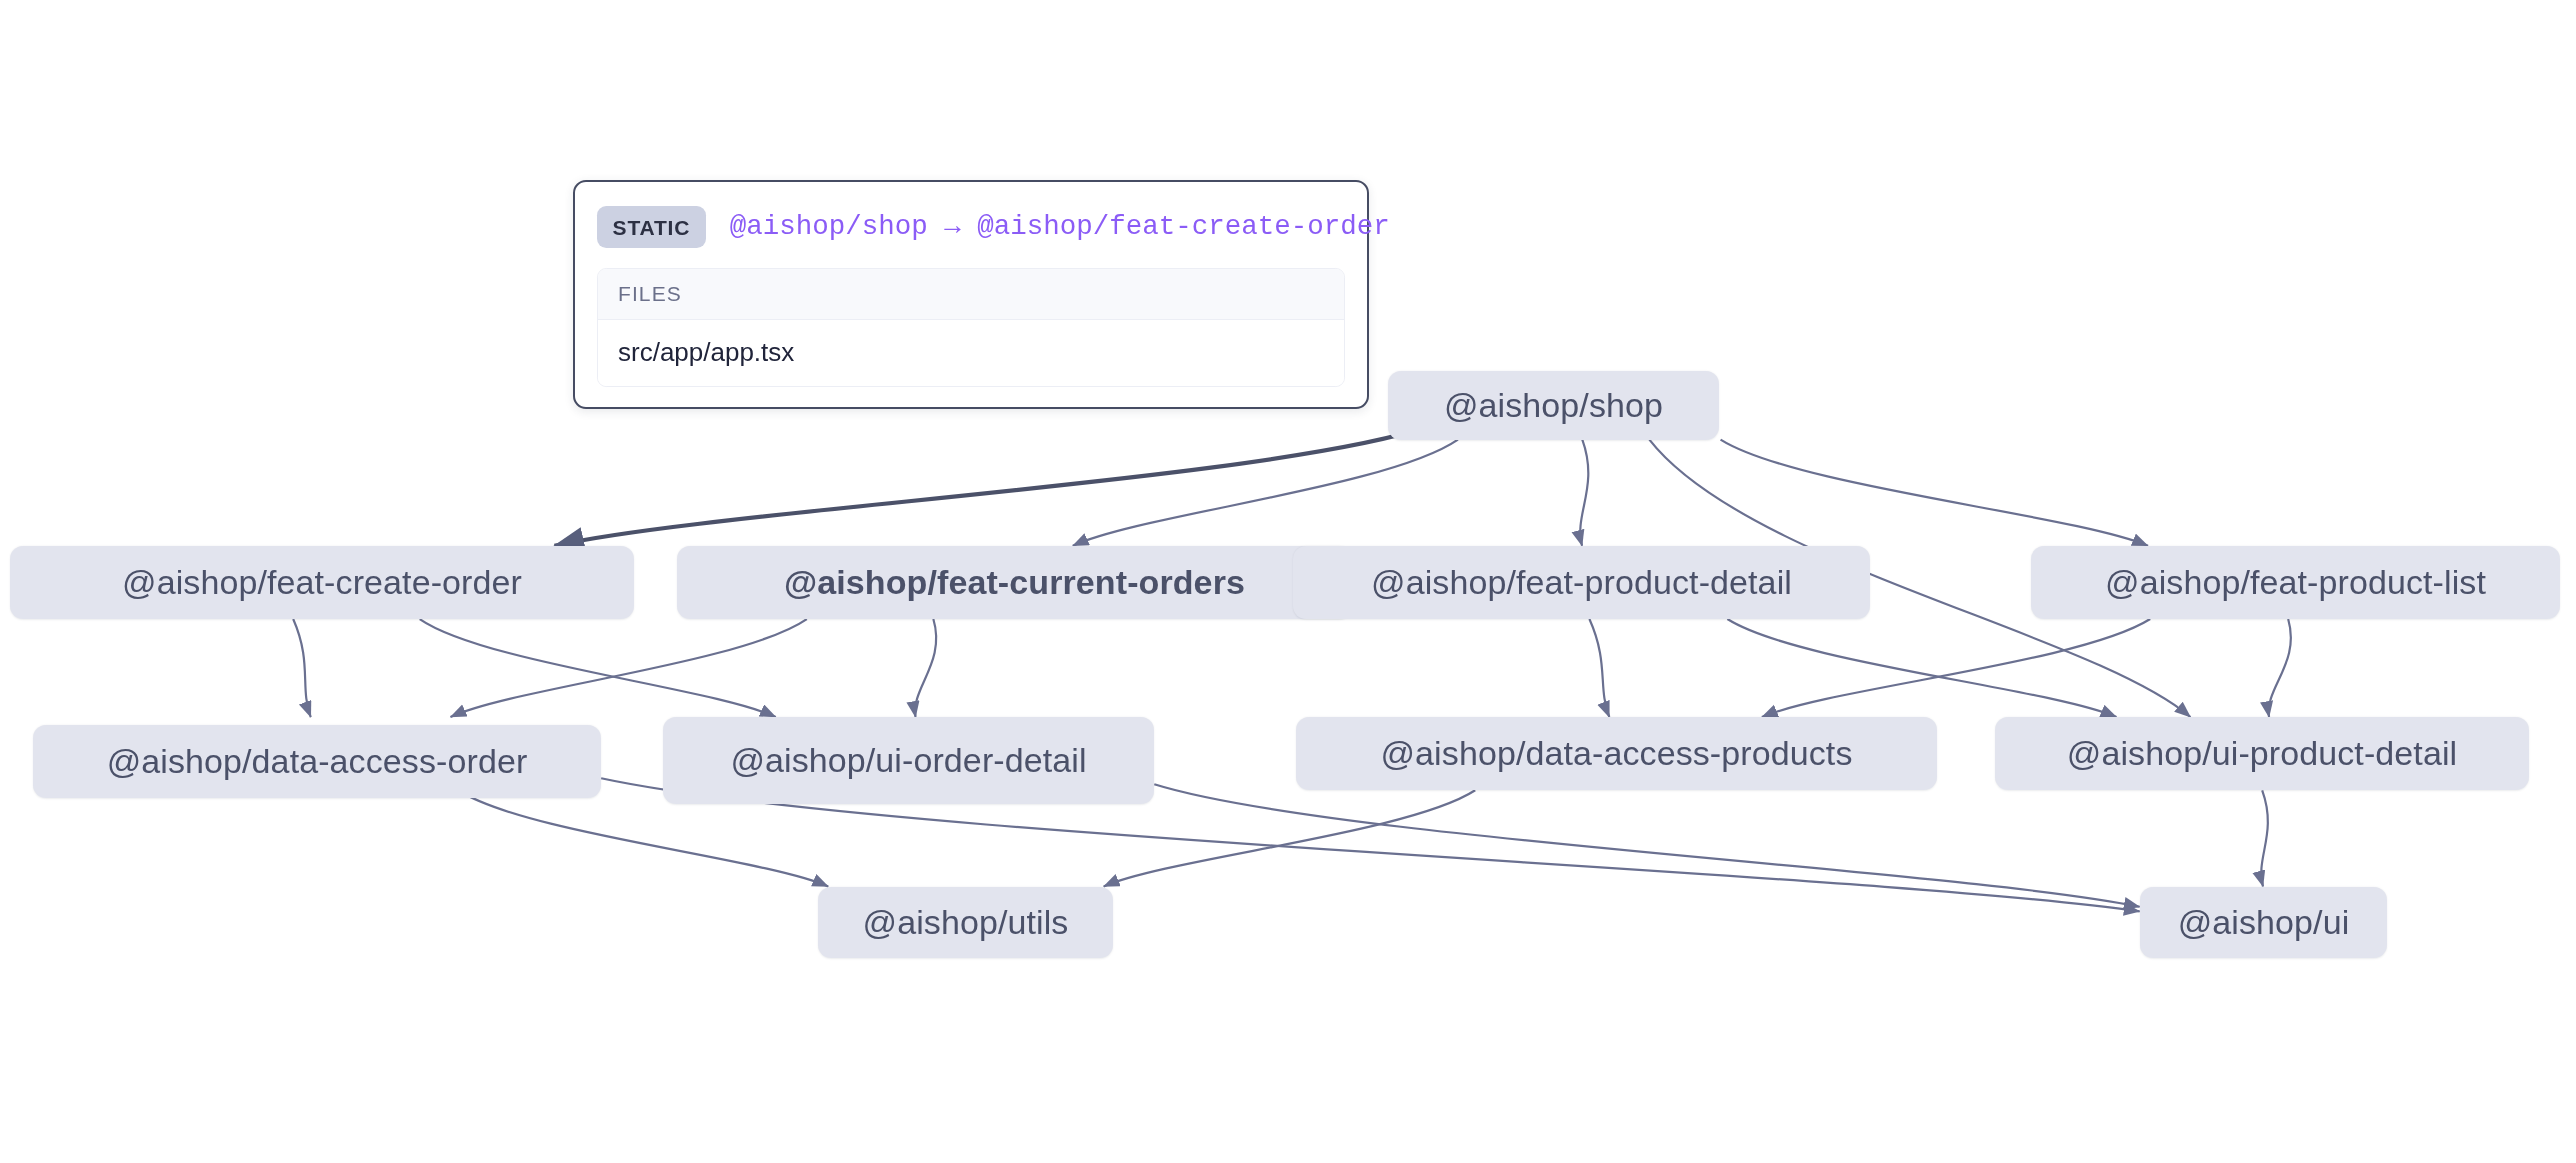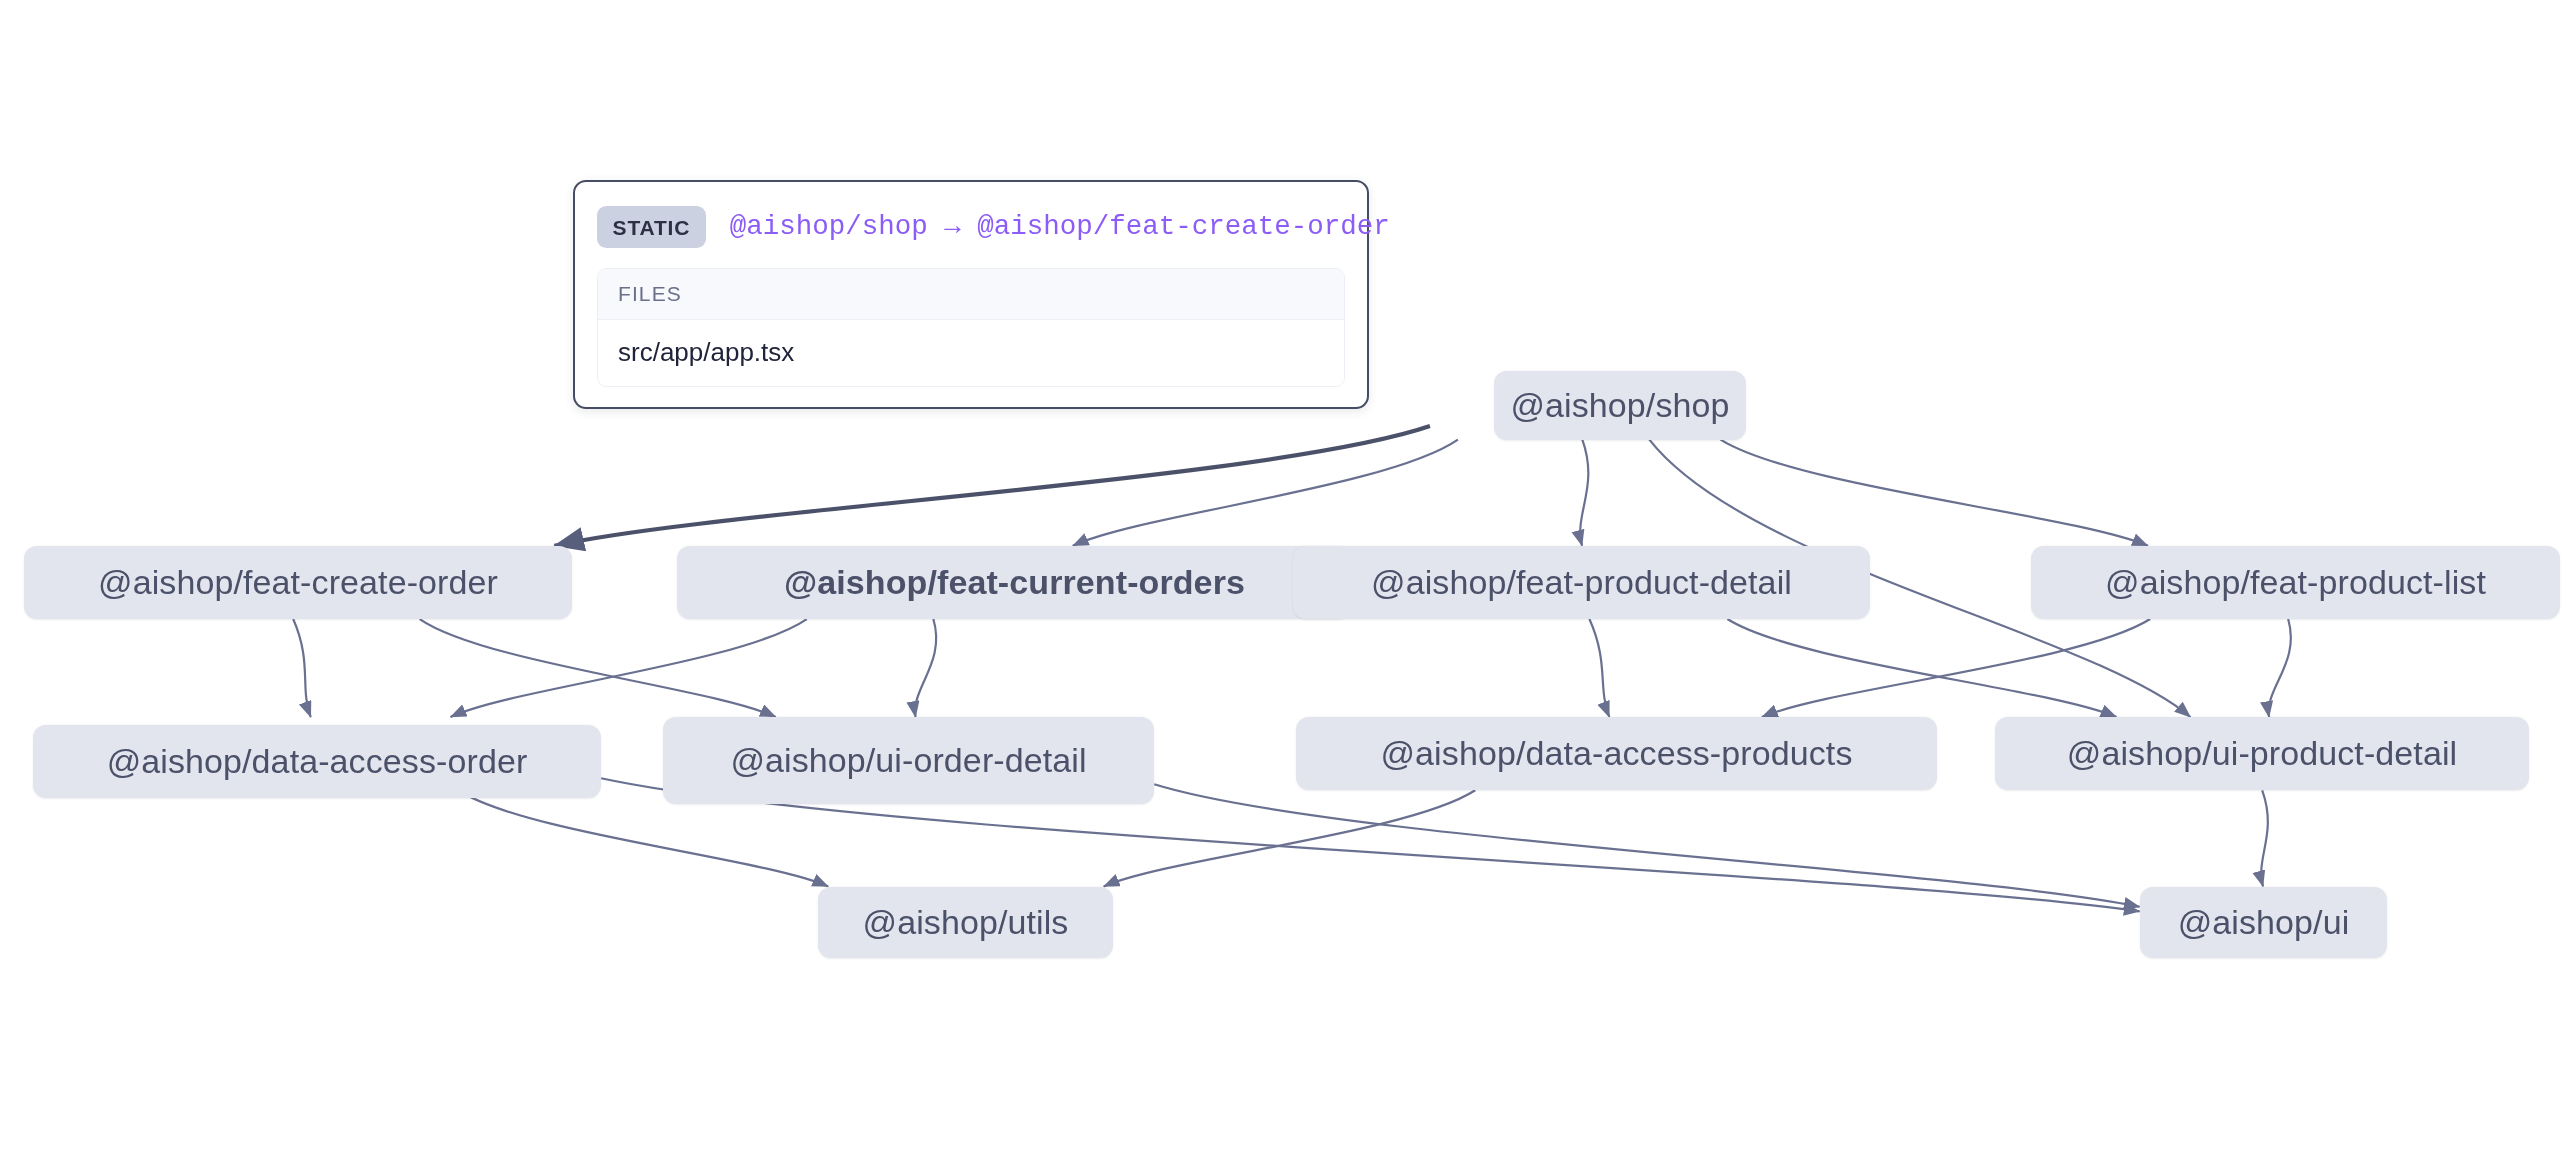--- a/index.html
+++ b/index.html
@@ -128,24 +128,24 @@
         <path d="M 2498.192513368984 676 C 2512.09431774746 724.15, 2472.236236848195 750.9, 2477.307486631016 783" stroke="#6a7090" stroke-width="2.4" marker-end="url(#arrow)"></path>
         <path d="M 499.9130434782609 863 C 572.6369565217391 910.25, 831.2108695652174 936.5, 903.9347826086956 968" stroke="#6a7090" stroke-width="2.4" marker-end="url(#arrow)"></path>
         <path d="M 1610.4347826086957 863 C 1537.4027173913043 910.25, 1277.7331521739131 936.5, 1204.7010869565217 968" stroke="#6a7090" stroke-width="2.4" marker-end="url(#arrow)"></path>
         <path d="M 1260 856.341446923597 C 1453.68 916.5799864773496, 2142.32 950.0458417849899, 2336 990.2048681541582" stroke="#6a7090" stroke-width="2.4" marker-end="url(#arrow)"></path>
         <path d="M 2469.8260869565215 863 C 2486.990728258863 910.25, 2462.0227065227423 936.5, 2470.6820652173915 968" stroke="#6a7090" stroke-width="2.4" marker-end="url(#arrow)"></path>
         <path d="M 656 849.8423529411765 C 958.4 915.3030588235295, 2033.6 951.6701176470588, 2336 995.3105882352941" stroke="#6a7090" stroke-width="2.4" marker-end="url(#arrow)"></path>
       </g>
   </svg>
 
   <div id="node-layer">
-      <div class="node" style="left: 1494px; top: 371px; width: 252px; height: 69px;">
+      <div class="node" style="left: 1388px; top: 371px; width: 331px; height: 69px;">
         <span class="node-label">@aishop/shop</span>
       </div>
-      <div class="node" style="left: 24px; top: 546px; width: 548px; height: 73px;">
+      <div class="node" style="left: 10px; top: 546px; width: 624px; height: 73px;">
         <span class="node-label">@aishop/feat-create-order</span>
       </div>
       <div class="node" style="left: 677px; top: 546px; width: 675px; height: 73px; font-weight: bold;">
         <span class="node-label">@aishop/feat-current-orders</span>
       </div>
       <div class="node" style="left: 1293px; top: 546px; width: 577px; height: 73px;">
         <span class="node-label">@aishop/feat-product-detail</span>
       </div>
       <div class="node" style="left: 2031px; top: 546px; width: 529px; height: 73px;">
         <span class="node-label">@aishop/feat-product-list</span>

